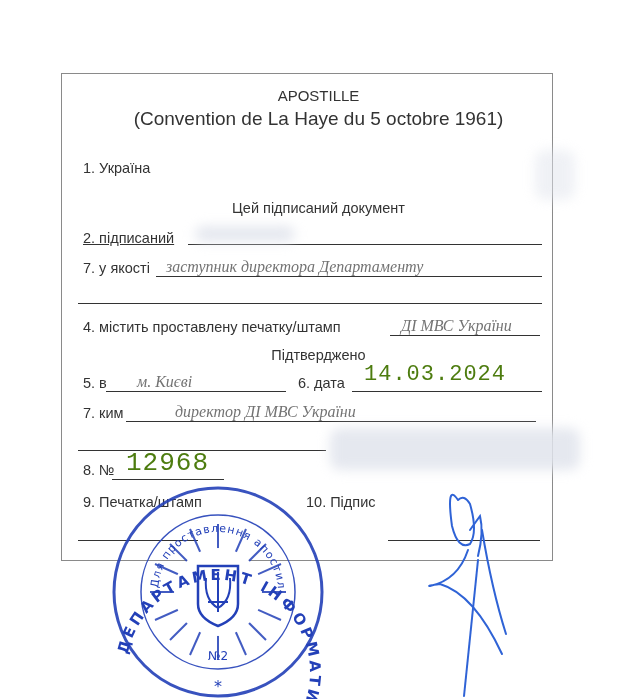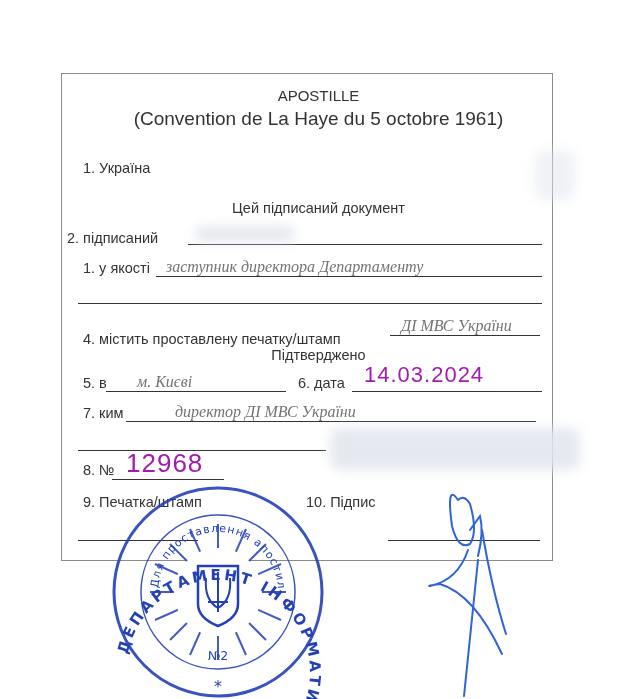--- a/index.html
+++ b/index.html
@@ -7,48 +7,48 @@
       width: 621px; height: 699px; background: #ffffff; position: relative; overflow: hidden;
       font-family: "Liberation Sans", "DejaVu Sans", sans-serif; color: #2a2a2a;
     }
     .box {
       position: absolute; left: 61px; top: 73px; width: 492px; height: 488px;
       border: 1.5px solid #8a8a8a; box-sizing: border-box;
     }
     .t { position: absolute; font-size: 14.5px; white-space: nowrap; color: #333; padding-left: 8px; }
     .center { left: 0; width: 100%; text-align: center; }
     .hw { font-family: "Liberation Serif", "DejaVu Serif", serif; font-style: italic; color: #737373; font-size: 16px; }
-    .pen { color: #a21caf; font-family: Liberation Sans, sans-serif; font-size: 22px; letter-spacing: 1px; }
+    .pen { color: #4d7c0f; font-family: Liberation Mono, monospace; font-size: 22px; letter-spacing: 1px; }
     .line { position: absolute; height: 0; border-top: 1.3px solid #333; }
     .blur {
       position: absolute; background: rgba(225,228,236,0.85); filter: blur(6px); border-radius: 10px;
     }
     svg { position: absolute; }
   </style>
 </head>
 <body>
 
 <div class="box"></div>
 
 <div class="t center" style="top:87px;font-size:15px;">APOSTILLE</div>
 <div class="t center" style="top:108px;font-size:19px;">(Convention de La Haye du 5 octobre 1961)</div>
 
 <div class="t" style="left:75px;top:160px;">1. Україна</div>
 <div class="t center" style="top:200px;">Цей підписаний документ</div>
 
-<div class="t" style="left:59px;top:230px;">2. підписаний</div>
+<div class="t" style="left:75px;top:230px;text-decoration:underline;">2. підписаний</div>
 <div class="line" style="left:188px;top:244px;width:354px;"></div>
 <div class="blur" style="left:195px;top:226px;width:100px;height:16px;"></div>
 
-<div class="t" style="left:75px;top:260px;">1. у якості</div>
+<div class="t" style="left:75px;top:260px;">7. у якості</div>
 <div class="t hw" style="left:158px;top:258px;">заступник директора Департаменту</div>
 <div class="line" style="left:156px;top:276px;width:386px;"></div>
 <div class="line" style="left:78px;top:303px;width:464px;"></div>
 
-<div class="t" style="left:75px;top:319px;margin-top:12px;">4. містить проставлену печатку/штамп</div>
+<div class="t" style="left:75px;top:319px;">4. містить проставлену печатку/штамп</div>
 <div class="t hw" style="left:393px;top:317px;">ДІ МВС України</div>
 <div class="line" style="left:390px;top:335px;width:150px;"></div>
 
 <div class="t center" style="top:347px;">Підтверджено</div>
 
 <div class="t" style="left:75px;top:375px;">5. в</div>
 <div class="t hw" style="left:110px;top:373px;margin-left:19px;">м. Києві</div>
 <div class="line" style="left:106px;top:391px;width:180px;"></div>
 <div class="t" style="left:290px;top:375px;">6. дата</div>
 <div class="t pen" style="left:356px;top:362px;">14.03.2024</div>

